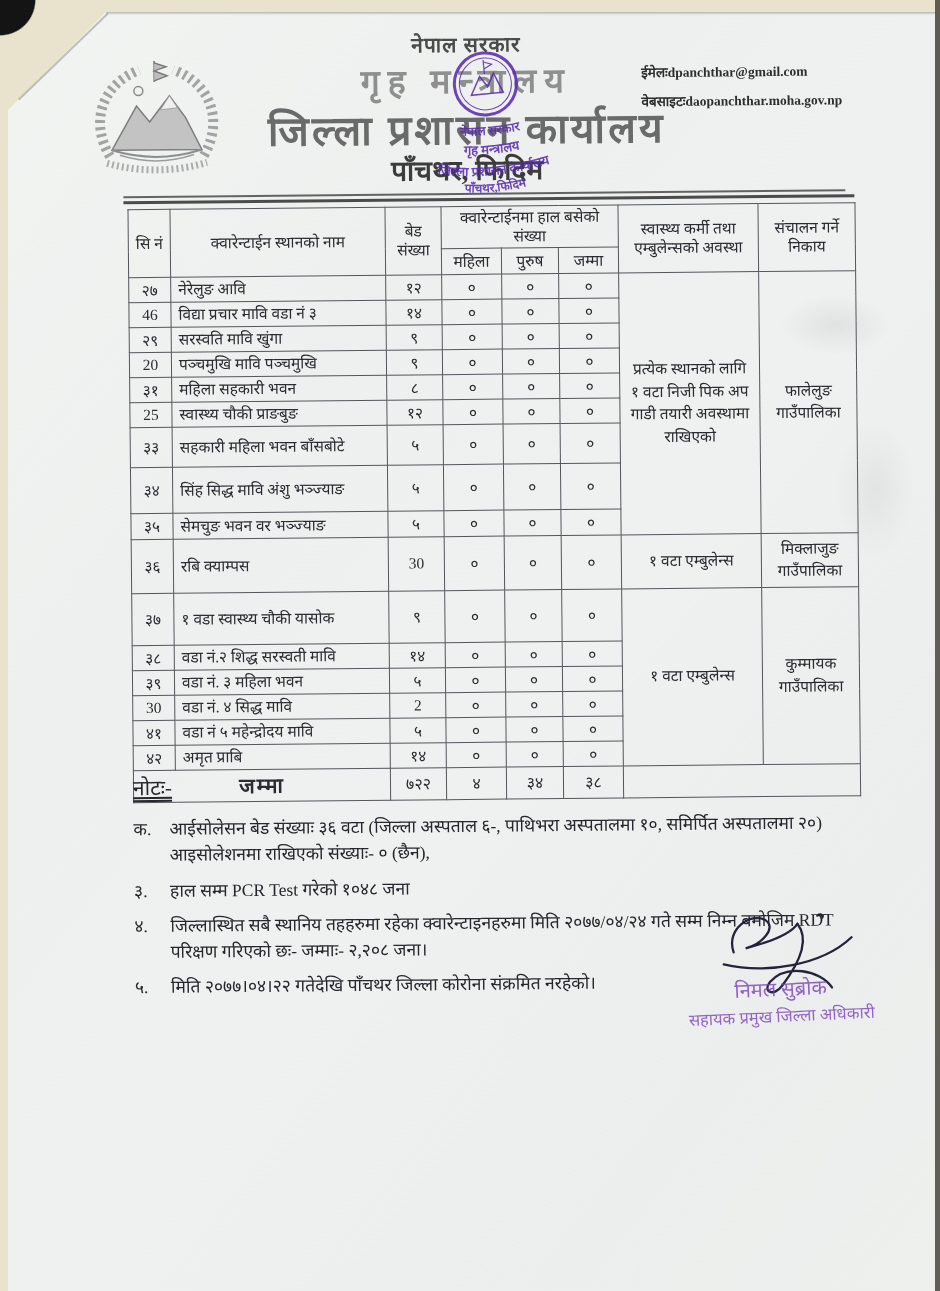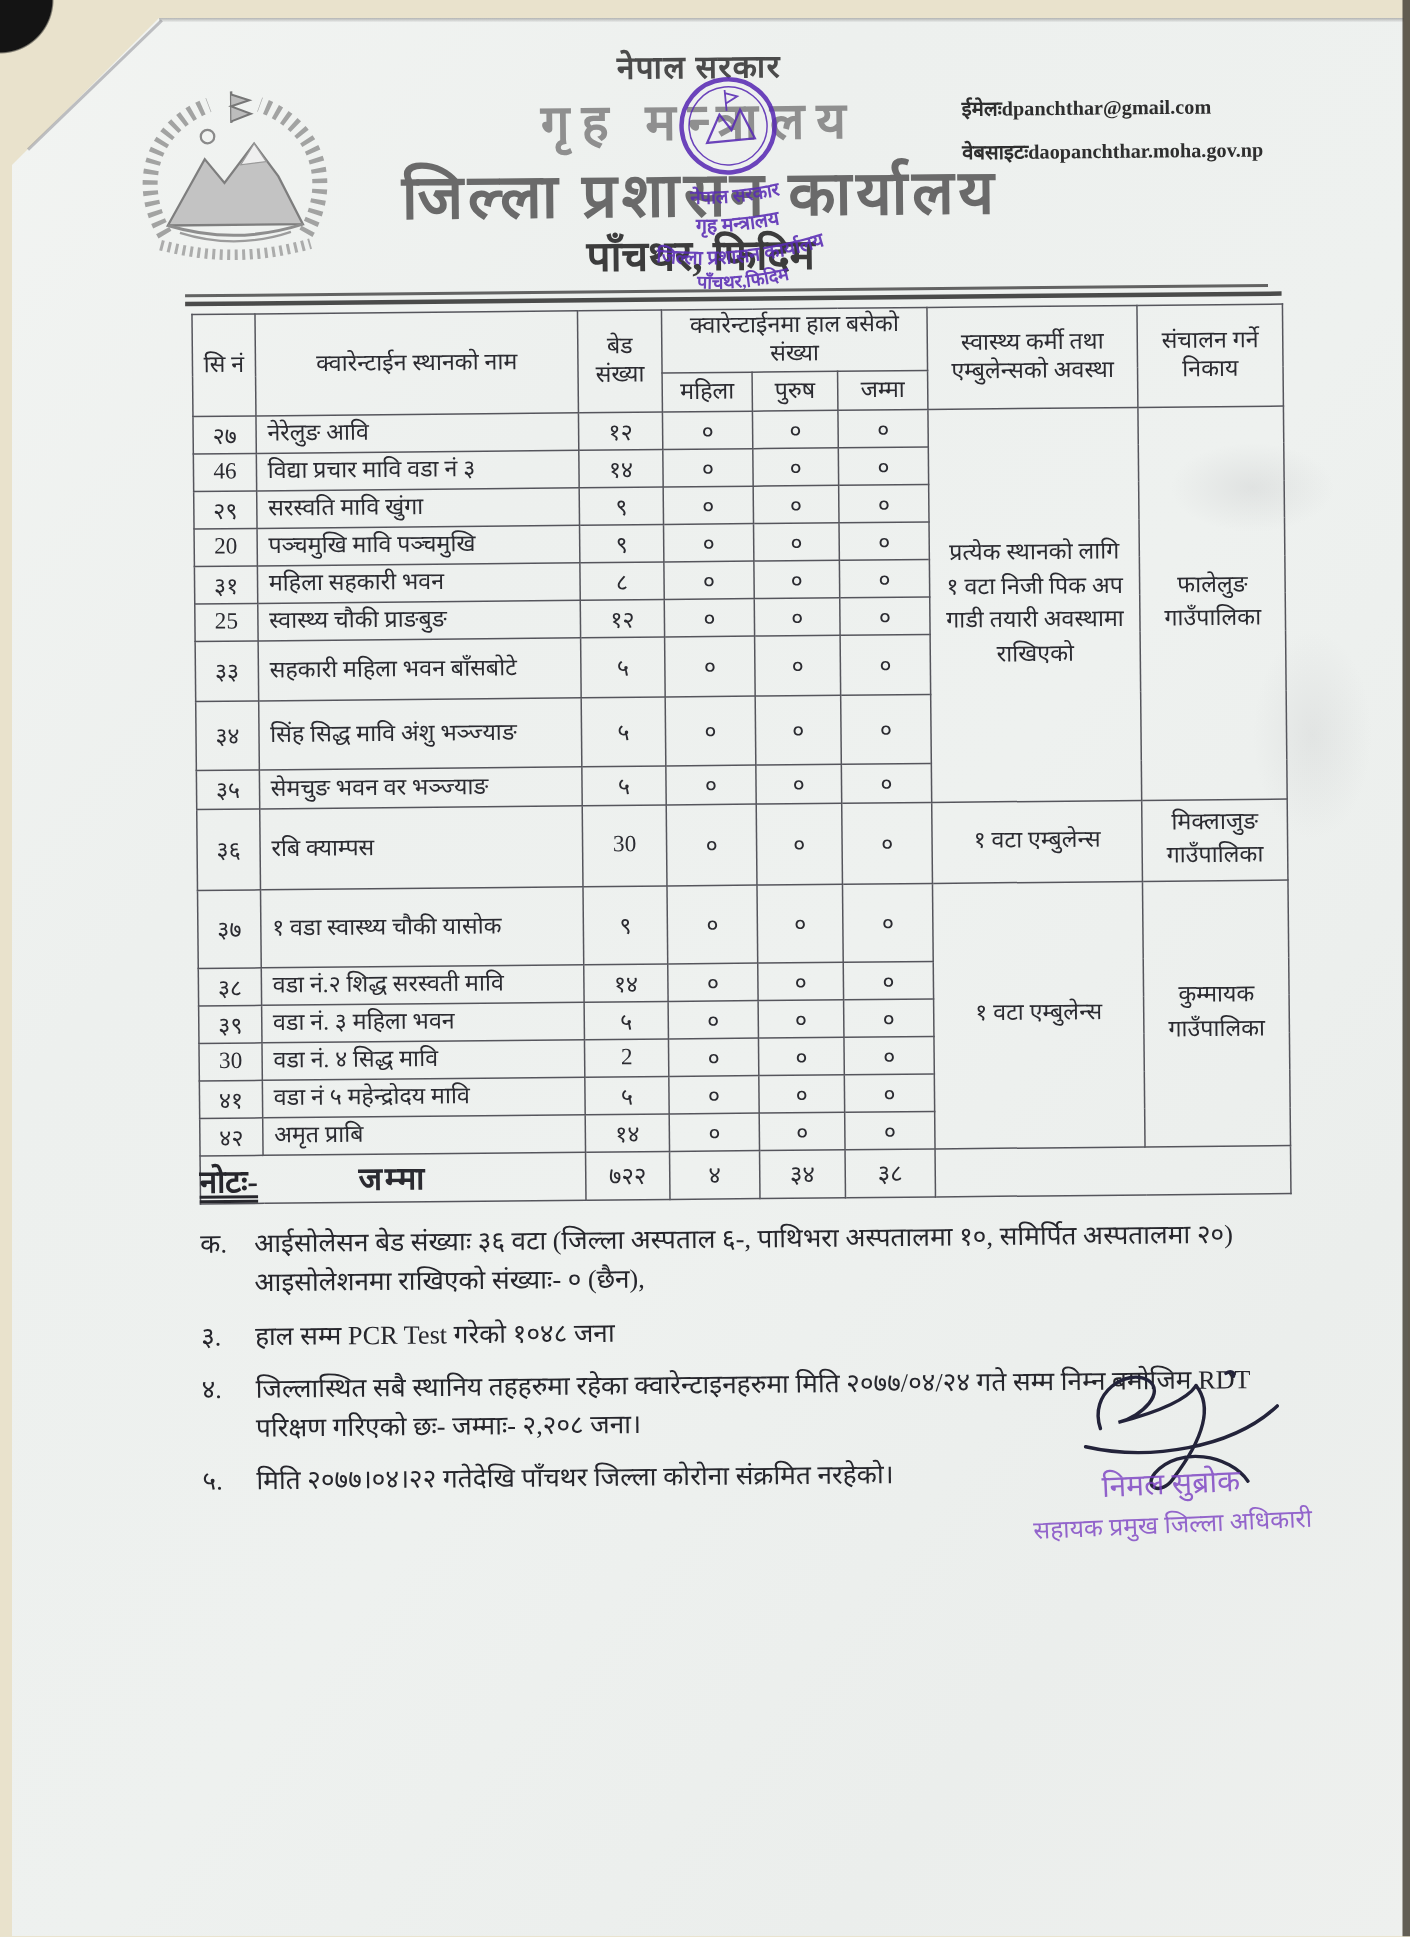--- a/index.html
+++ b/index.html
@@ -60,21 +60,21 @@
   tbody tr:nth-child(11){height:52px;}
   .c-sn{text-align:center;}
   .c-name{text-align:left;padding-left:7px;line-height:1.25;}
   .c-num{text-align:center;}
   .c-health,.c-agency{text-align:center;padding:4px 8px;line-height:1.45;}
   tfoot td{height:29px;text-align:center;font-size:16px;}
   .c-total-label{font-size:21px;font-weight:700;letter-spacing:2px;}
 
   
   .notes{position:absolute;left:130px;top:770px;width:748px;color:#26262c;}
-  .notes-title{display:inline-block;font-size:21px;font-weight:700;
+  .notes-title{display:inline-block;font-size:21px;font-weight:400;
     text-decoration:underline;text-decoration-style:double;margin-bottom:6px;}
   .note-item{display:flex;gap:10px;margin-top:9px;font-size:17.5px;line-height:1.5;}
   .note-num{flex:0 0 26px;}
   .note-line{min-height:0;}
   .note-line:empty{display:none;}
 
   
   .signature{position:absolute;left:695px;top:905px;}
   .sig-stamp{position:absolute;left:648px;top:978px;width:256px;text-align:center;
     color:#7a3ec2;transform:rotate(-2deg);}

